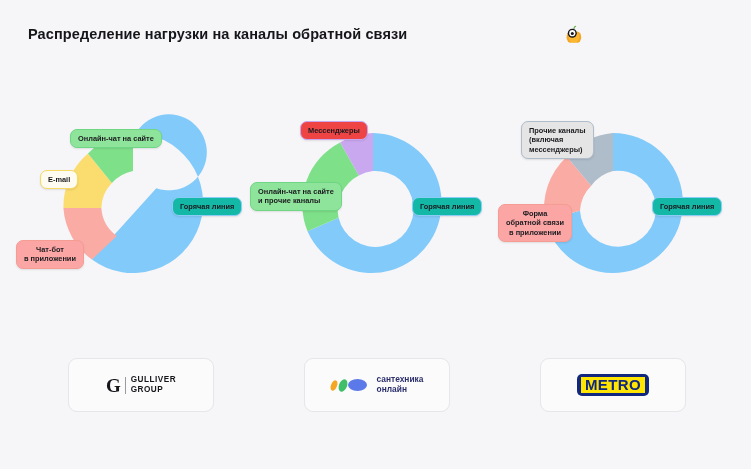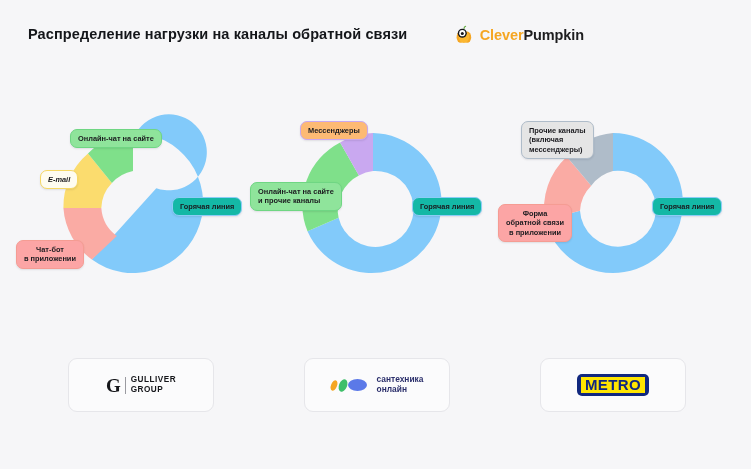--- a/index.html
+++ b/index.html
@@ -50,23 +50,23 @@
     font-size:7.4px;
     font-weight:700;
     line-height:1.28;
     white-space:pre-line;
     color:#1b1b1f;
     box-shadow:0 1px 2px rgba(20,24,40,.10);
     border:1px solid rgba(255,255,255,.85);
   }
   .pill.blue{background:#14b8a6;border-color:#8CCDF7;}
   .pill.green{background:#8FE49B;border-color:#6FD683;}
-  .pill.yellow{background:#FEFCF0;border-color:#F6D864;font-style:italic;}
+  .pill.yellow{background:#FEFCF0;border-color:#F6D864;}
   .pill.pink{background:#fca5a5;border-color:#F59C93;text-align:center;}
-  .pill.purple{background:#fdba74;border-color:#C9A8F0;}
+  .pill.purple{background:#ef4444;border-color:#C9A8F0;}
   .pill.gray{background:#e5e5e5;border-color:#AFBCC9;}
 
   
   .brand-card{
     position:absolute;top:358px;width:144px;height:52px;
     background:#fbfbfc;border:1px solid #e6e6ea;border-radius:9px;
     display:flex;align-items:center;justify-content:center;
   }
   #brand-card-1{left:68px;}
   #brand-card-2{left:304px;}
@@ -115,21 +115,20 @@
         <svg viewBox="0 0 20 20" width="20" height="20">
           <path d="M10 3.6 C10 2.4 10.6 1.6 11.6 1.3" stroke="#5FA83C" stroke-width="1.1" fill="none" stroke-linecap="round"></path>
           <ellipse cx="6.6" cy="12.2" rx="4.0" ry="5.6" fill="#F5A623"></ellipse>
           <ellipse cx="13.2" cy="12.2" rx="4.0" ry="5.6" fill="#F5A623"></ellipse>
           <ellipse cx="9.9" cy="12.0" rx="5.2" ry="6.0" fill="#FBB731"></ellipse>
           <circle cx="8.3" cy="8.2" r="4.5" fill="#15161a"></circle>
           <circle cx="8.3" cy="8.2" r="3.1" fill="#ffffff"></circle>
           <circle cx="8.3" cy="8.4" r="1.5" fill="#15161a"></circle>
         </svg>
       </span>
-      <span class="wordmark"><span class="wm-a">Clever</span><span class="wm-b">Pumpkin</span></span>
     </div>
   </div>
 
   <div class="chart-wrap" id="chart-1">
     <svg viewBox="0 0 250 235">
 
       <path d="M125 45 A70 70 0 1 1 83.9 171.6 L148.3 100.2 A38 38 0 1 0 125 77 Z" fill="#82CAFA"></path>
 
       <path d="M83.9 171.6 A70 70 0 0 1 55.4 120.1 L93.3 120.1 A38 38 0 0 0 108.8 148.1 Z" fill="#FAABA4"></path>
 

